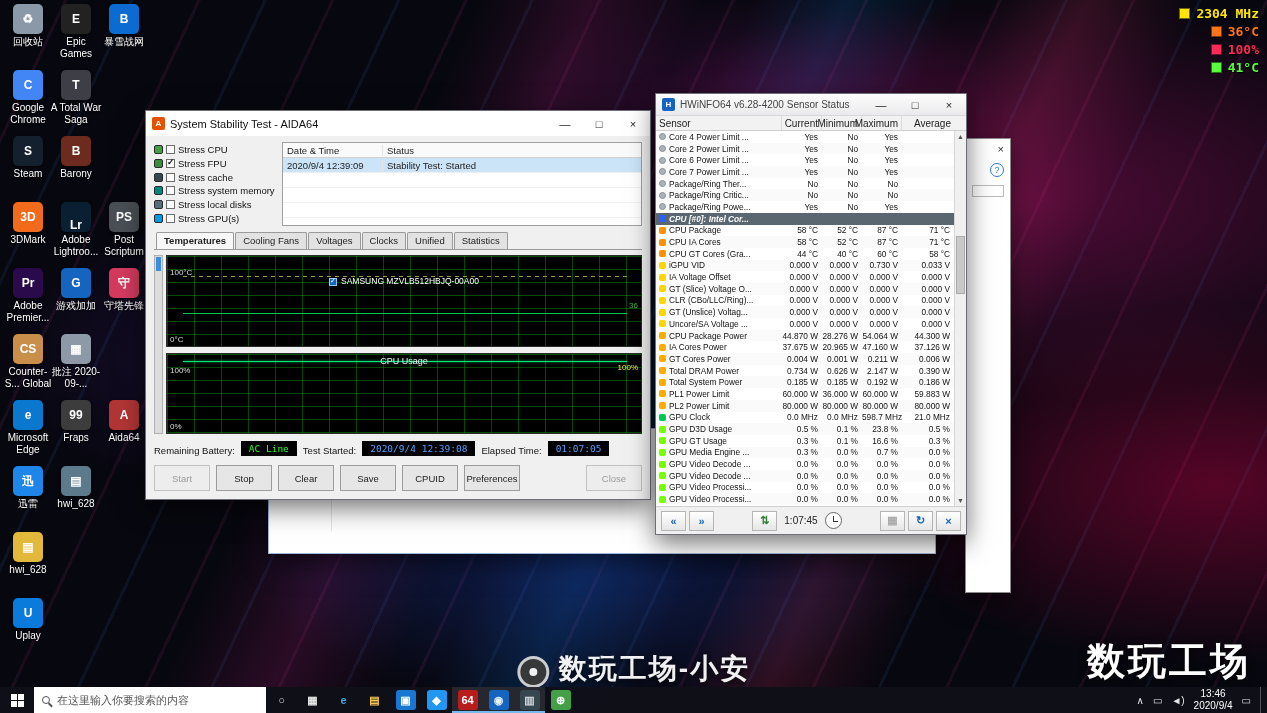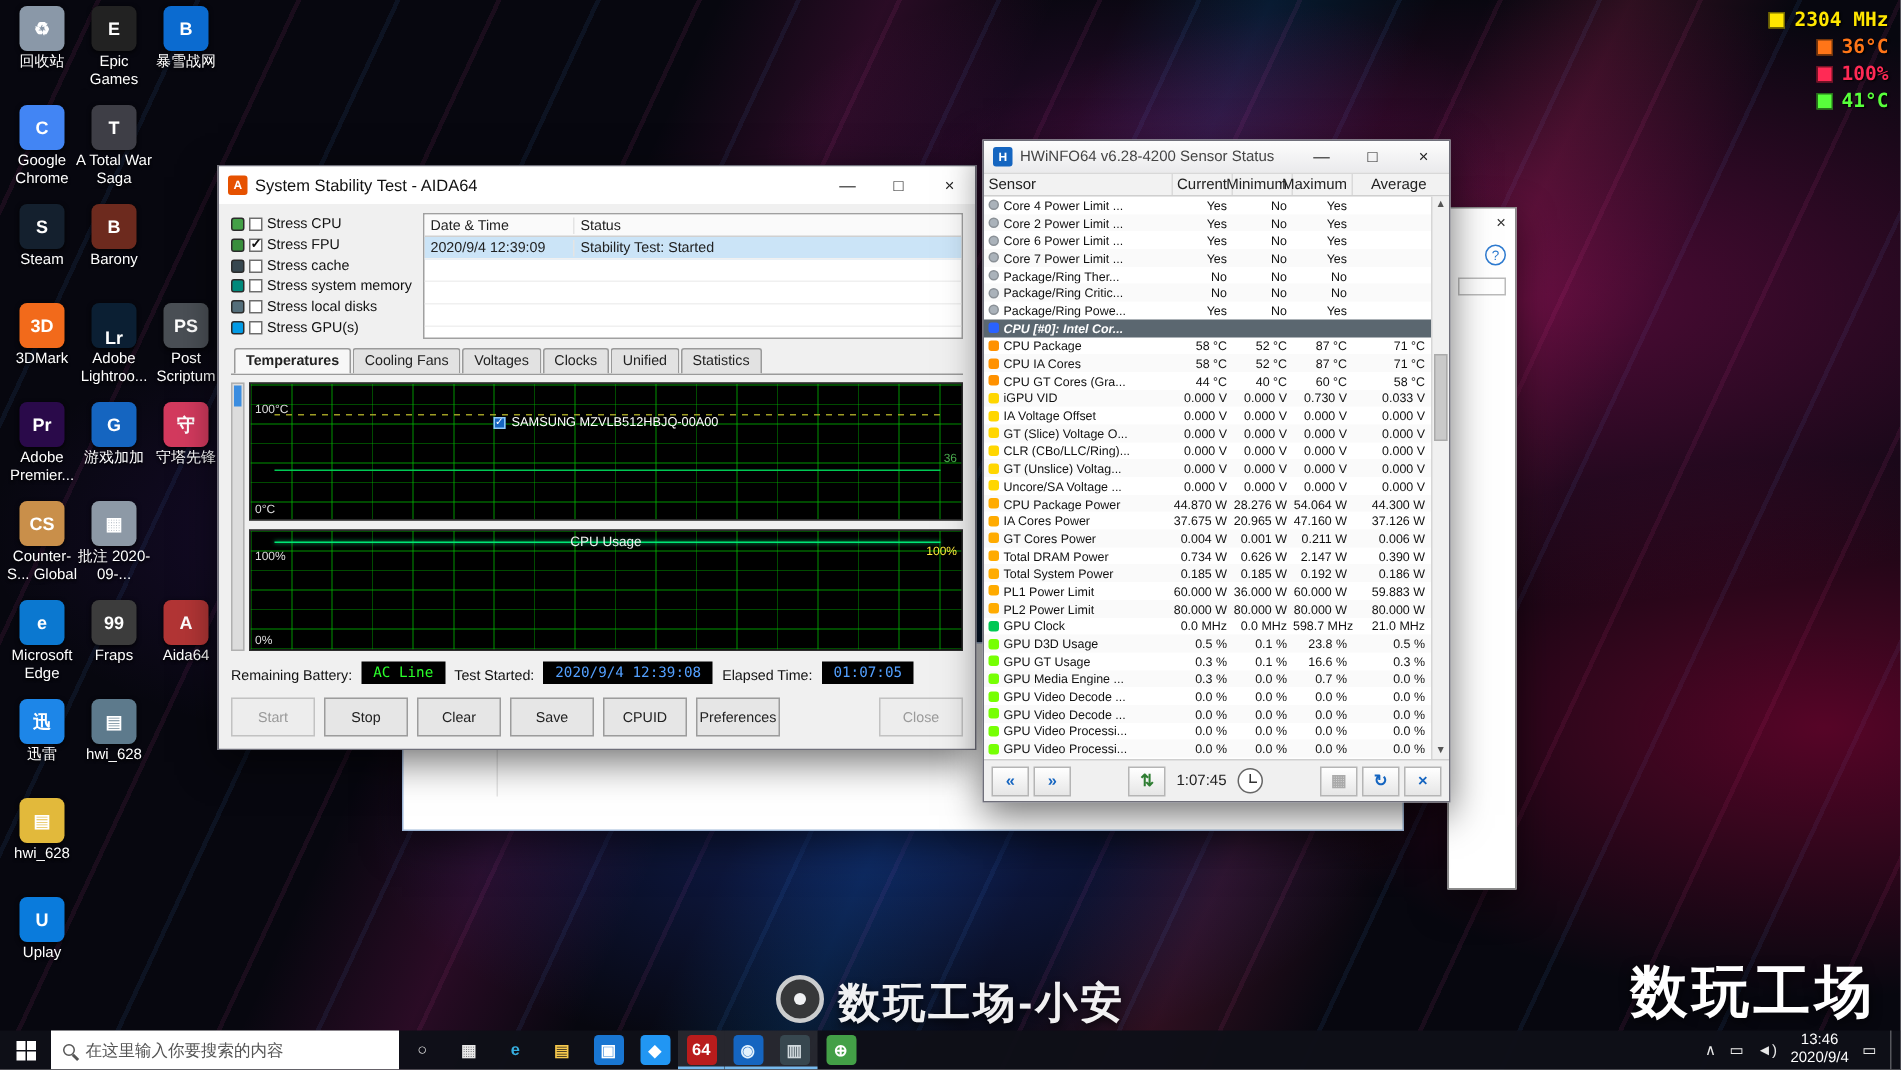--- a/index.html
+++ b/index.html
@@ -126,21 +126,21 @@
 .clockface::after{content:"";position:absolute;left:48%;top:8px;width:5px;height:1px;background:#333}
 
 .explorer{left:268px;top:428px;width:668px;height:126px;z-index:3;background:#fff;border:1px solid #9fb8d8}
 .exp-pane{position:absolute;top:0;bottom:22px;left:62px;width:1px;background:#e5e5e5}
 .exp-status{position:absolute;left:0;right:0;bottom:0;height:22px;border-top:1px solid #e0e0e0;display:flex;align-items:center;padding-left:12px;font-size:10px;color:#333;background:#fff}
 .partial-right{left:965px;top:138px;width:46px;height:455px;z-index:4;background:#fff;border:1px solid #8a8a8a;display:flex;flex-direction:column;align-items:flex-end;padding:4px 6px;gap:8px}
 .pr-x{font-size:11px;color:#333;cursor:pointer}
 .pr-help{width:14px;height:14px;border-radius:50%;border:1px solid #2e7bd0;color:#2e7bd0;font-size:9px;display:flex;align-items:center;justify-content:center;cursor:pointer}
 .pr-field{width:100%;height:12px;border:1px solid #bbb;background:#fff}
 
-.watermark{position:absolute;left:50%;top:650px;transform:translateX(-50%);display:flex;align-items:flex-start;gap:10px;color:#fff;z-index:3;opacity:.94}
+.watermark{position:absolute;left:50%;top:650px;transform:translateX(-50%);display:flex;align-items:flex-end;gap:10px;color:#fff;z-index:3;opacity:.94}
 .wm-logo{width:32px;height:32px;border-radius:50%;border:3px solid #d8d8d8;background:#3a3a3a;position:relative}
 .wm-logo::after{content:"";position:absolute;left:9px;top:9px;width:8px;height:8px;border-radius:50%;background:#fff}
 .wm-text{font-size:28px;font-weight:bold;letter-spacing:2px;text-shadow:0 2px 6px rgba(0,0,0,.85)}
 .brand{position:absolute;right:16px;top:636px;font-size:38px;font-weight:bold;color:#fff;z-index:3;letter-spacing:3px;text-shadow:0 2px 8px rgba(0,0,0,.75)}
 
 .taskbar{position:absolute;left:0;right:0;bottom:0;height:26px;background:rgba(14,16,24,.97);display:flex;align-items:stretch;z-index:50}
 .tb-start{width:34px;display:flex;align-items:center;justify-content:center;cursor:pointer}
 .winlogo{width:6px;height:6px;background:#fff;box-shadow:7px 0 #fff,0 7px #fff,7px 7px #fff;margin:0 7px 7px 0}
 .tb-search{width:232px;background:#fff;display:flex;align-items:center;gap:7px;padding:0 8px;font-size:11px;color:#555;cursor:text}
 .mag{width:8px;height:8px;border:1.5px solid #555;border-radius:50%;position:relative;flex:none}

